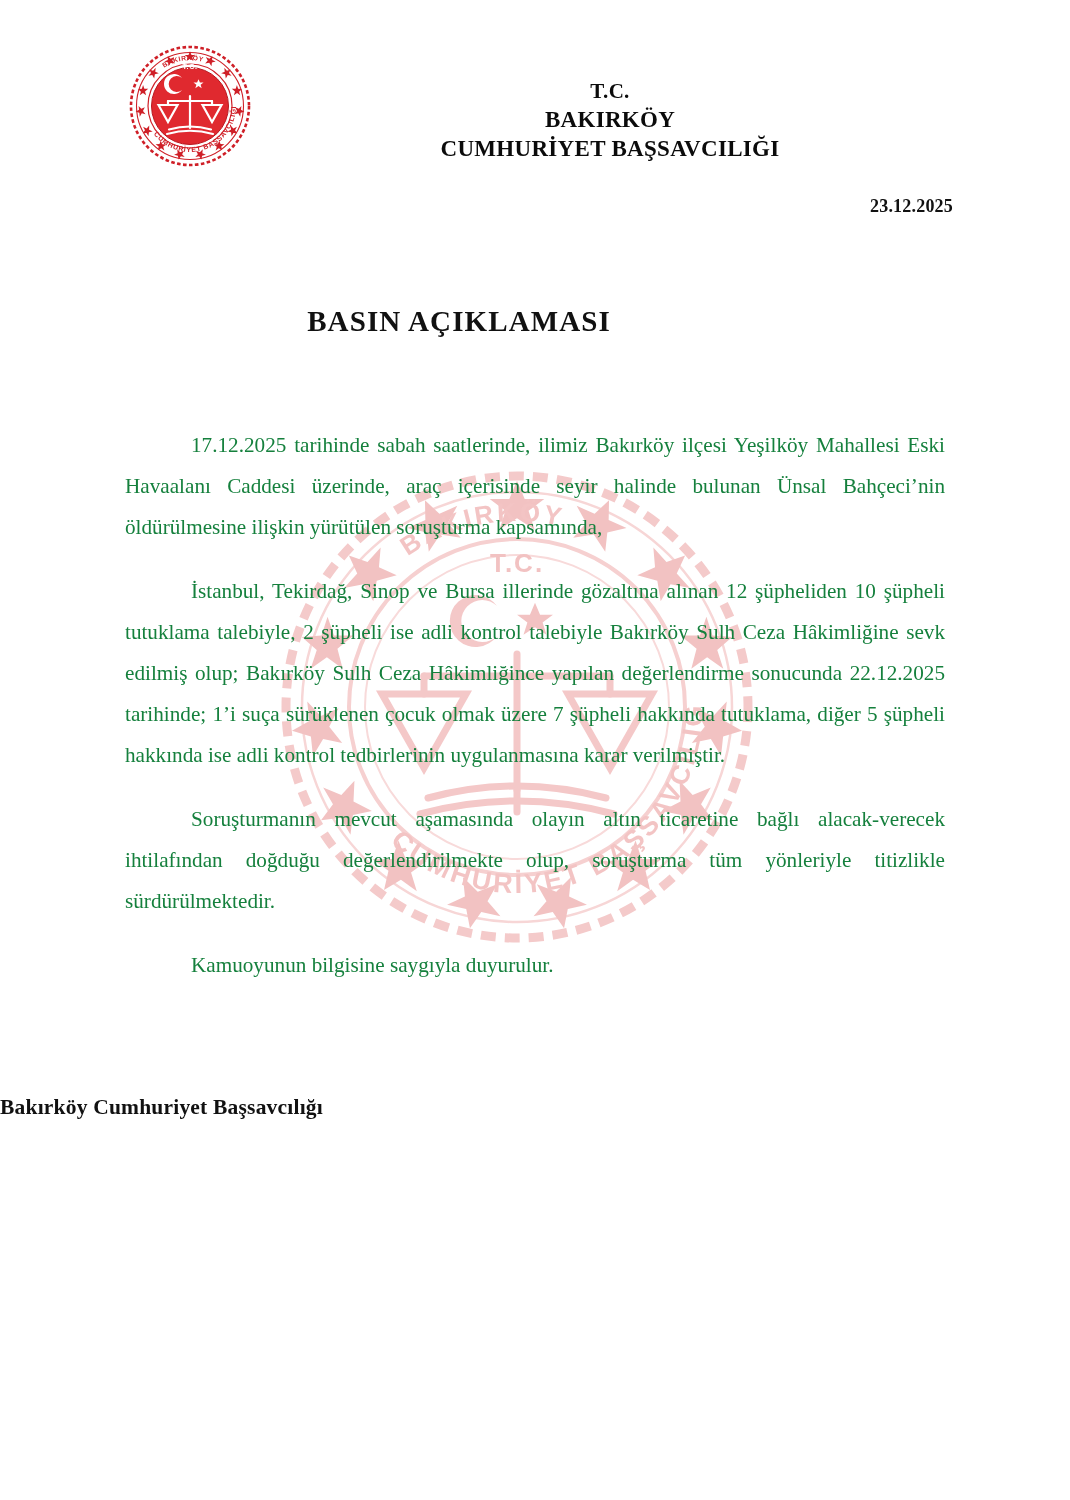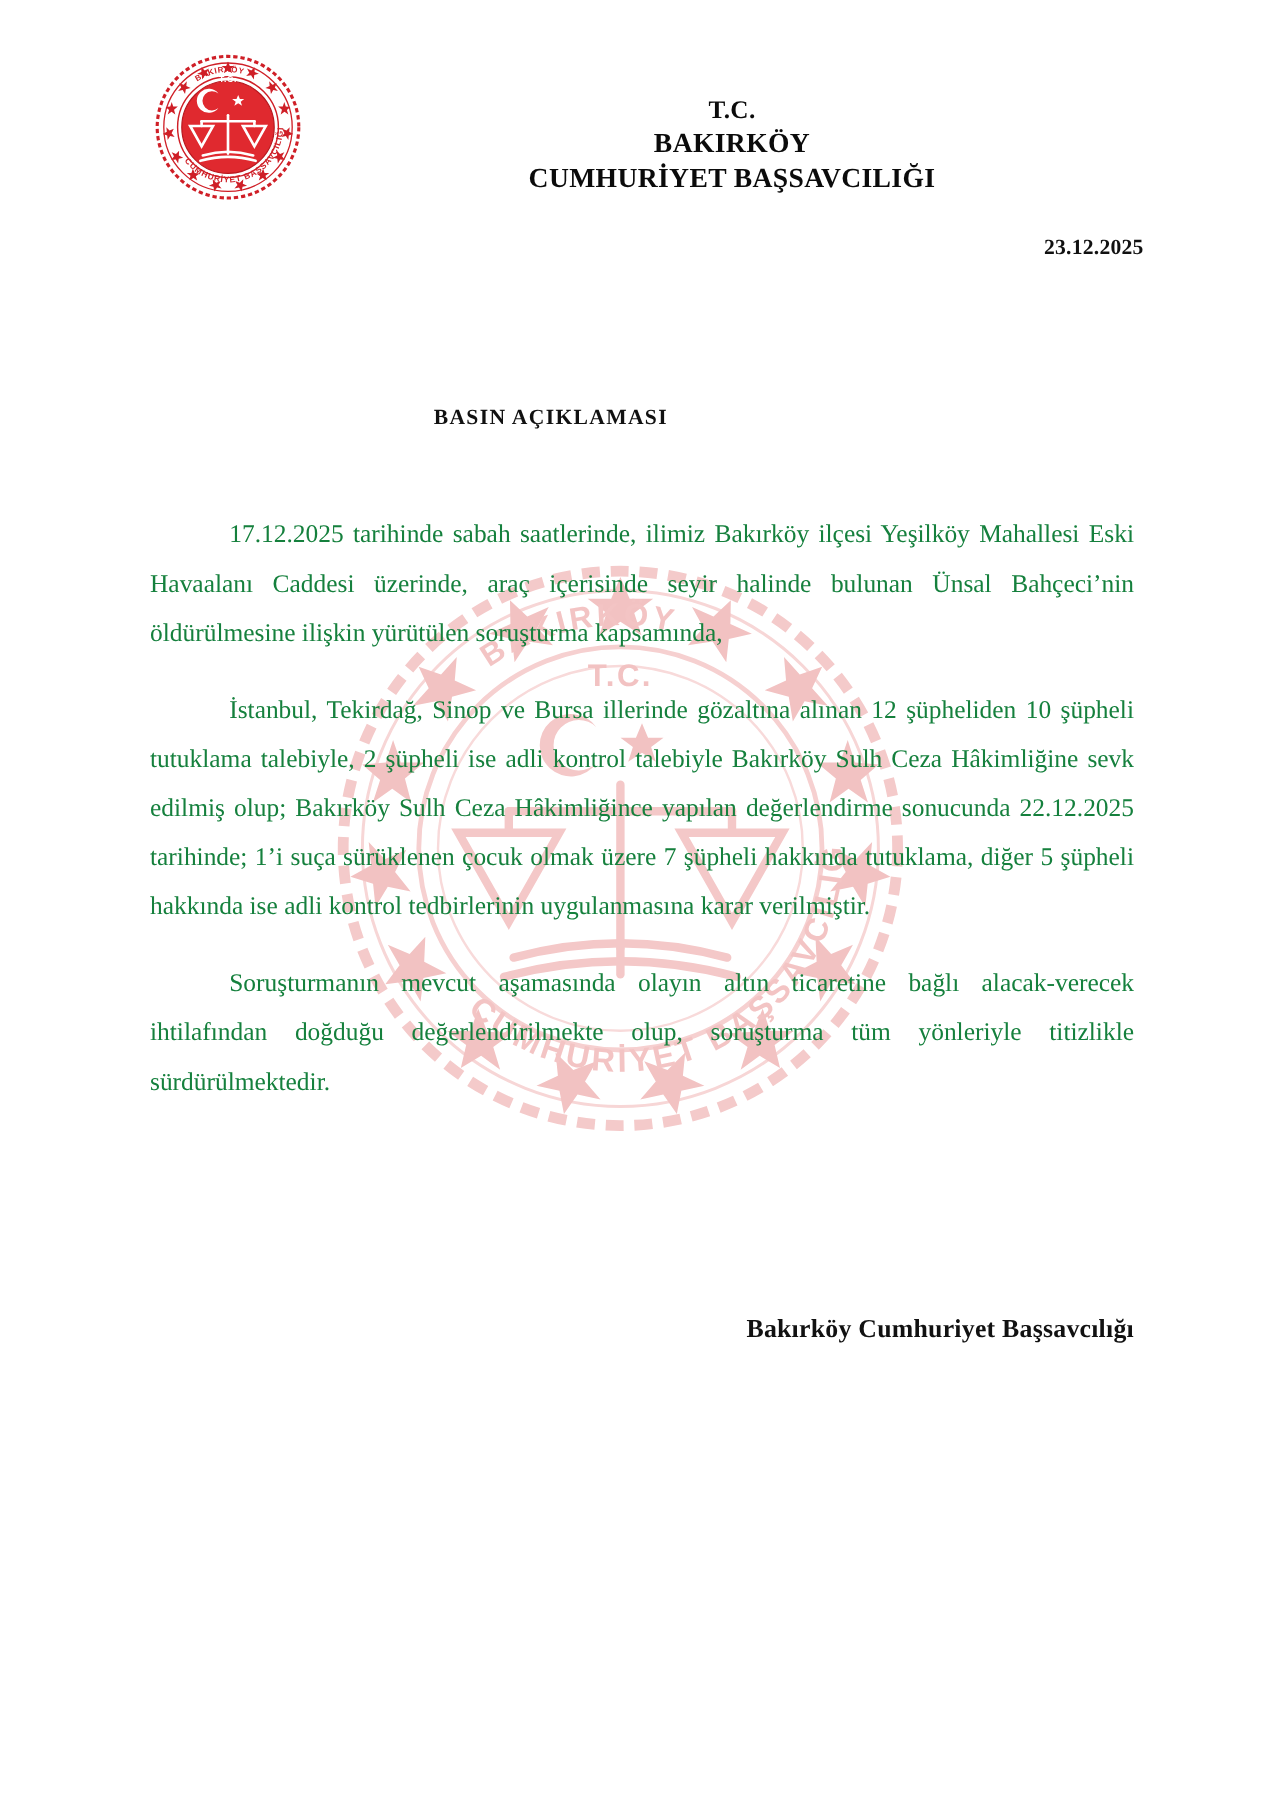--- a/index.html
+++ b/index.html
@@ -82,25 +82,24 @@
     z-index: 2;
   }
 
   
   .doc-title {
     position: absolute;
     left: 0;
     top: 305px;
     width: 918px;
     text-align: center;
-    font-size: 18px;
+    font-size: 29px;
     font-weight: bold;
     letter-spacing: 1.1px;
     z-index: 2;
-    margin-top: 32px;
   }
 
   
   .body-copy {
     position: absolute;
     left: 125px;
     top: 425px;
     width: 820px;
     z-index: 2;
   }
@@ -115,21 +114,20 @@
   }
   .para:last-of-type { margin-bottom: 0; }
   .para.closing { margin-top: 5px; }
 
   
   .signature {
     position: absolute;
     left: 0;
     top: 1095px;
     width: 945px;
-    text-align: right;
     font-size: 21.5px;
     font-weight: bold;
     letter-spacing: 0.2px;
     z-index: 2;
   }
 </style>
 </head>
 <body>
 
 <div class="page">
@@ -281,17 +279,18 @@
   </div>
 
   <div class="doc-date">23.12.2025</div>
 
   <div class="doc-title">BASIN AÇIKLAMASI</div>
 
   <div class="body-copy">
     <p class="para">17.12.2025 tarihinde sabah saatlerinde, ilimiz Bakırköy ilçesi Yeşilköy Mahallesi Eski Havaalanı Caddesi üzerinde, araç içerisinde seyir halinde bulunan Ünsal Bahçeci’nin öldürülmesine ilişkin yürütülen soruşturma kapsamında,</p>
     <p class="para">İstanbul, Tekirdağ, Sinop ve Bursa illerinde gözaltına alınan 12 şüpheliden 10 şüpheli tutuklama talebiyle, 2 şüpheli ise adli kontrol talebiyle Bakırköy Sulh Ceza Hâkimliğine sevk edilmiş olup; Bakırköy Sulh Ceza Hâkimliğince yapılan değerlendirme sonucunda 22.12.2025 tarihinde; 1’i suça sürüklenen çocuk olmak üzere 7 şüpheli hakkında tutuklama, diğer 5 şüpheli hakkında ise adli kontrol tedbirlerinin uygulanmasına karar verilmiştir.</p>
     <p class="para">Soruşturmanın mevcut aşamasında olayın altın ticaretine bağlı alacak-verecek ihtilafından doğduğu değerlendirilmekte olup, soruşturma tüm yönleriyle titizlikle sürdürülmektedir.</p>
+    <p class="para closing">Kamuoyunun bilgisine saygıyla duyurulur.</p>
   </div>
 
   <div class="signature">Bakırköy Cumhuriyet Başsavcılığı</div>
 
 </div>
 
 </body></html>

